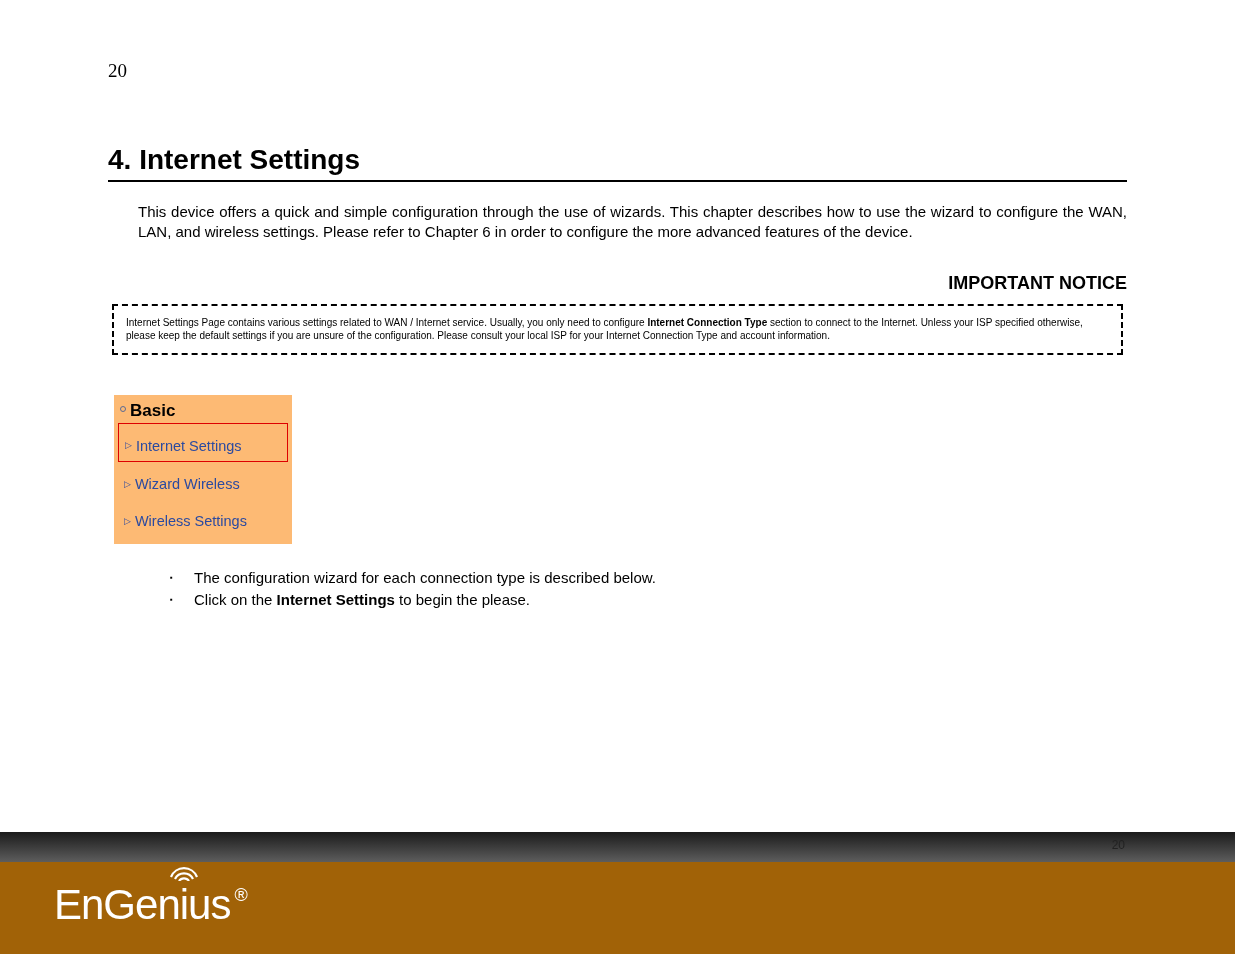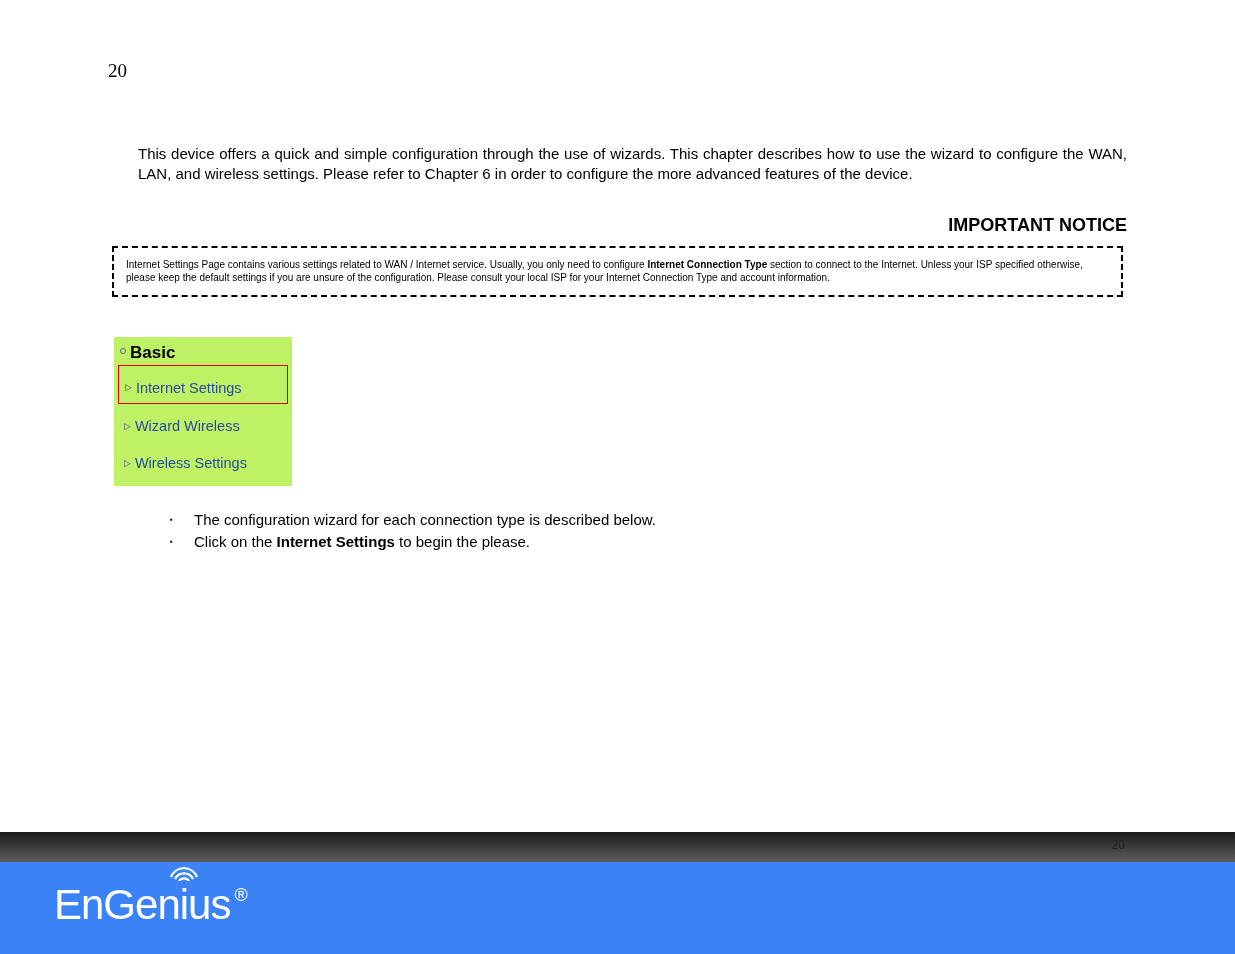--- a/index.html
+++ b/index.html
@@ -40,21 +40,21 @@
   }
   .notice-box {
     border: 2px dashed #000;
     padding: 10px 12px;
     font-size: 10px;
     line-height: 1.35;
     margin: 0 4px 40px 4px;
   }
   .menu-panel {
     width: 178px;
-    background: #bef264;
+    background: #fdba74;
     margin: 0 0 24px 6px;
     padding: 4px 4px 8px 4px;
     font-size: 14.5px;
   }
   .menu-header {
     font-weight: bold;
     font-size: 17px;
     color: #000;
     padding: 2px 4px 2px 2px;
   }
@@ -113,21 +113,21 @@
   }
   .footer-num {
     position: absolute;
     right: 110px;
     top: 6px;
     font-size: 12px;
     color: #222;
   }
   .footer-black {
     height: 92px;
-    background: #3b82f6;
+    background: #a16207;
     display: flex;
     align-items: center;
     padding-left: 54px;
   }
   .logo {
     display: flex;
     align-items: baseline;
     color: #fff;
     height: 54px;
     position: relative;
@@ -158,20 +158,21 @@
     left: 4px;
   }
   b { font-weight: bold; }
 </style>
 </head>
 <body>
 
 <div class="page">
   <div class="page-num-top">20</div>
 
+  <h1 class="chapter-title">4. Internet Settings</h1>
 
   <p class="intro">This device offers a quick and simple configuration through the use of wizards. This chapter describes how to use the wizard to configure the WAN, LAN, and wireless settings. Please refer to Chapter 6 in order to configure the more advanced features of the device.</p>
 
   <div class="notice-label">IMPORTANT NOTICE</div>
 
   <div class="notice-box">
     <span>Internet Settings Page contains various settings related to WAN / Internet service. Usually, you only need to configure </span><b>Internet Connection Type</b><span> section to connect to the Internet. Unless your ISP specified otherwise, please keep the default settings if you are unsure of the configuration. Please consult your local ISP for your Internet Connection Type and account information.</span>
   </div>
 
   <div class="menu-panel">

